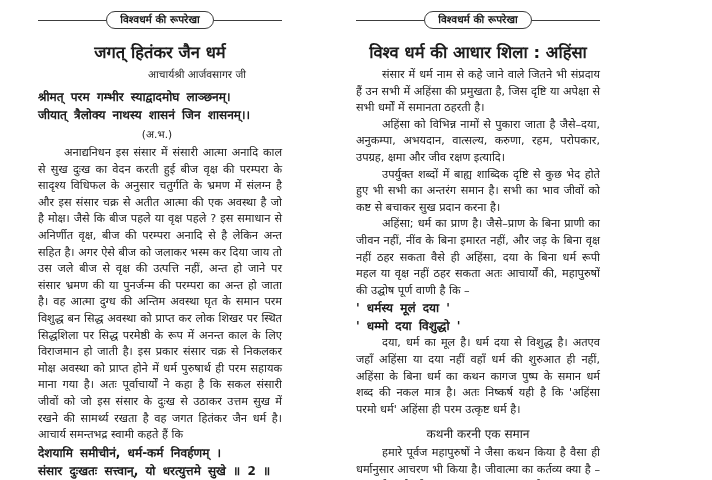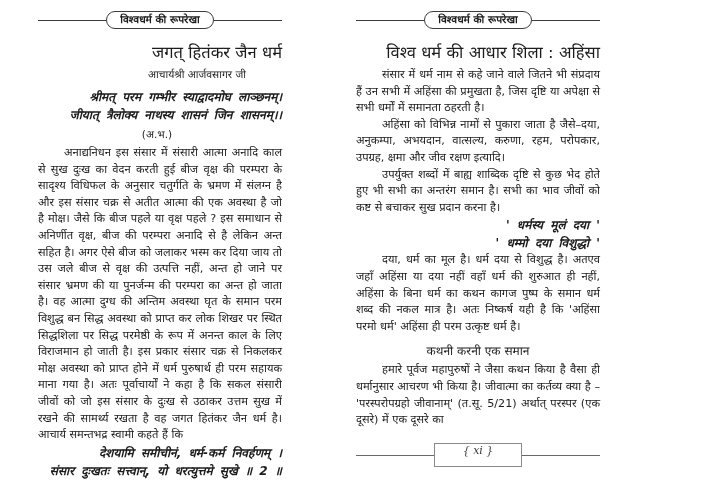--- a/index.html
+++ b/index.html
@@ -18,27 +18,27 @@
   }
   .page-header { display:flex; align-items:center; flex:none; }
   .rule { flex:1; height:1px; background:#3c3c3c; }
   .badge {
     border:1px solid #3c3c3c; border-radius:11px;
     padding:1px 13px 2px;
     font-size:10.5px; font-weight:bold; white-space:nowrap;
     line-height:13px;
   }
   .title {
-    text-align:right; font-size:16.5px; font-weight:normal;
+    text-align:center; font-size:16.5px; font-weight:bold;
     margin:13px 0 3px; line-height:22px;
   }
   .author { text-align:right; font-size:10.5px; padding-right:36px; margin-bottom:7px; }
   .verse {
     font-weight:bold; font-size:12px; line-height:18px;
-    text-align:right; word-spacing:3px;font-style:italic;
+    text-align:left; word-spacing:3px;
   }
   .src { text-align:center; font-size:10.5px; margin:3px 6px 4px 0; }
   p.body {
     font-size:11.2px; line-height:16.6px;
     text-align:justify; text-indent:26px;
   }
   p.noindent { text-indent:0; }
   .subhead { text-align:center; font-weight:normal; font-size:12px; margin:7px 0 3px; }
   .page-footer { margin-top:auto; display:flex; align-items:center; flex:none; }
   .frule { flex:1; height:1px; background:#6a6a6a; }
@@ -88,20 +88,21 @@
       <div class="rule"></div>
       <div class="badge">विश्वधर्म की रूपरेखा</div>
       <div class="rule"></div>
     </div>
 
     <div class="title">विश्व धर्म की आधार शिला : अहिंसा</div>
 
     <p class="body">संसार में धर्म नाम से कहे जाने वाले जितने भी संप्रदाय हैं उन सभी में अहिंसा की प्रमुखता है, जिस दृष्टि या अपेक्षा से सभी धर्मों में समानता ठहरती है।</p>
     <p class="body">अहिंसा को विभिन्न नामों से पुकारा जाता है जैसे–दया, अनुकम्पा, अभयदान, वात्सल्य, करुणा, रहम, परोपकार, उपग्रह, क्षमा और जीव रक्षण इत्यादि।</p>
     <p class="body">उपर्युक्त शब्दों में बाह्य शाब्दिक दृष्टि से कुछ भेद होते हुए भी सभी का अन्तरंग समान है। सभी का भाव जीवों को कष्ट से बचाकर सुख प्रदान करना है।</p>
+    <p class="body">अहिंसा; धर्म का प्राण है। जैसे–प्राण के बिना प्राणी का जीवन नहीं, नींव के बिना इमारत नहीं, और जड़ के बिना वृक्ष नहीं ठहर सकता वैसे ही अहिंसा, दया के बिना धर्म रूपी महल या वृक्ष नहीं ठहर सकता अतः आचार्यों की, महापुरुषों की उद्घोष पूर्ण वाणी है कि –</p>
 
     <div class="verse">' धर्मस्य  मूलं  दया '</div>
     <div class="verse">' धम्मो दया विशुद्धो '</div>
 
     <p class="body">दया, धर्म का मूल है। धर्म दया से विशुद्ध है। अतएव जहाँ अहिंसा या दया नहीं वहाँ धर्म की शुरुआत ही नहीं, अहिंसा के बिना धर्म का कथन कागज पुष्प के समान धर्म शब्द की नकल मात्र है। अतः निष्कर्ष यही है कि 'अहिंसा परमो धर्म' अहिंसा ही परम उत्कृष्ट धर्म है।</p>
 
     <div class="subhead">कथनी करनी एक समान</div>
 
     <p class="body">हमारे पूर्वज महापुरुषों ने जैसा कथन किया है वैसा ही धर्मानुसार आचरण भी किया है। जीवात्मा का कर्तव्य क्या है – 'परस्परोपग्रहो जीवानाम्' (त.सू. 5/21) अर्थात् परस्पर (एक दूसरे) में एक दूसरे का</p>
 

